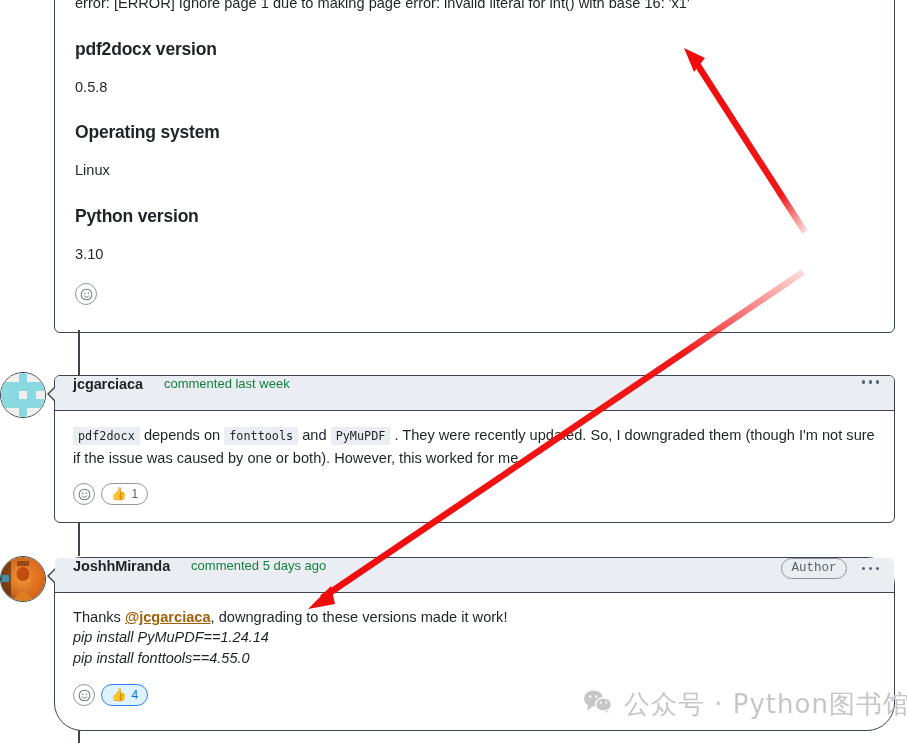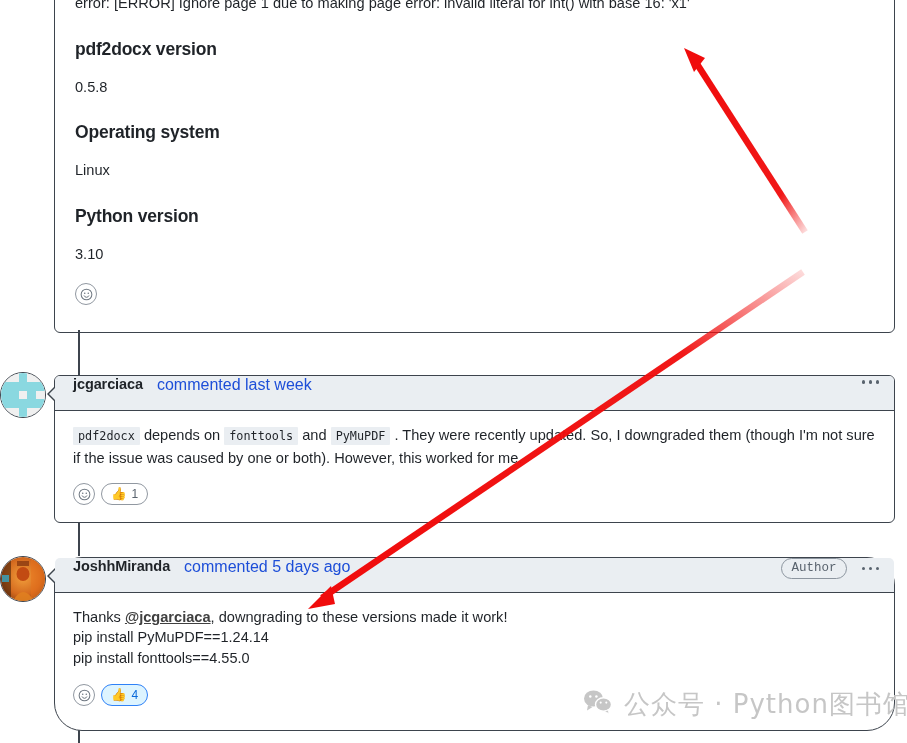--- a/index.html
+++ b/index.html
@@ -59,21 +59,21 @@
   }
   .chead::after {
     left: -6.5px;
     border-right-color: #eaeef2;
   }
 
   .cuser {
     font-size: 14.5px; font-weight: bold; color: #1f2328;
     letter-spacing: -0.1px;
   }
-  .cmeta { font-size: 16px; color: #1d4ed8; margin-left: 14px; }
+  .cmeta { font-size: 13px; color: #15803d; margin-left: 21px; }
 
   .chead-right {
     margin-left: auto;
     display: flex; align-items: center; gap: 12px; font-family: Liberation Mono, monospace;
   }
   .author-badge {
     font-size: 12.5px; color: #59636e;
     border: 1px solid #8c959f;
     border-radius: 11px;
     padding: 1.5px 9px 2.5px;
@@ -97,23 +97,23 @@
 
   code.inline {
     font-family: "DejaVu Sans Mono", monospace;
     font-size: 11.8px;
     background: #eaeef2;
     border-radius: 1px;
     padding: 2px 5px;
     color: #1f2328;
   }
   a.mention {
-    color: #404040; font-weight: bold; text-decoration: underline;
-  }
-  .italic-line { font-size: 14.5px; line-height: 21px; }
+    color: #a16207; font-weight: bold; text-decoration: underline;
+  }
+  .italic-line { font-style: italic; font-size: 14.5px; line-height: 21px; }
 
   
   .h3 {
     font-size: 17.5px; font-weight: bold; color: #1f2328;
     letter-spacing: -0.2px;
   }
 
   
   .reactions {
     display: flex; align-items: center; gap: 6px;

